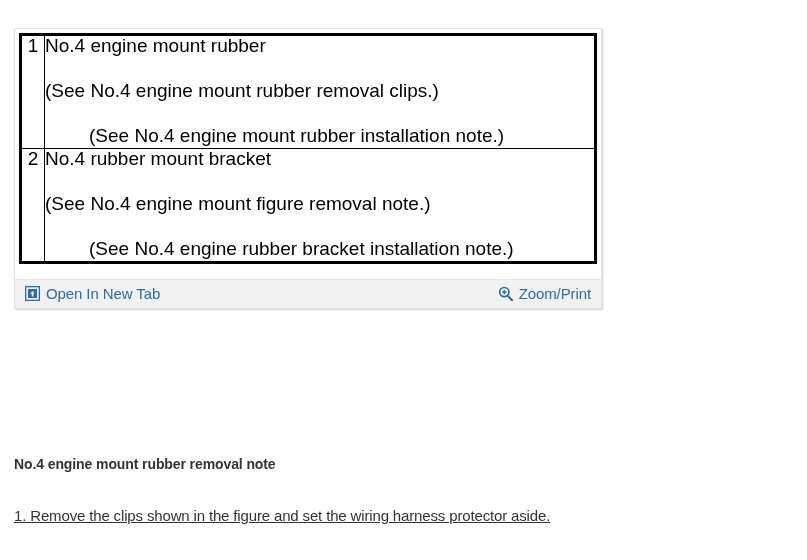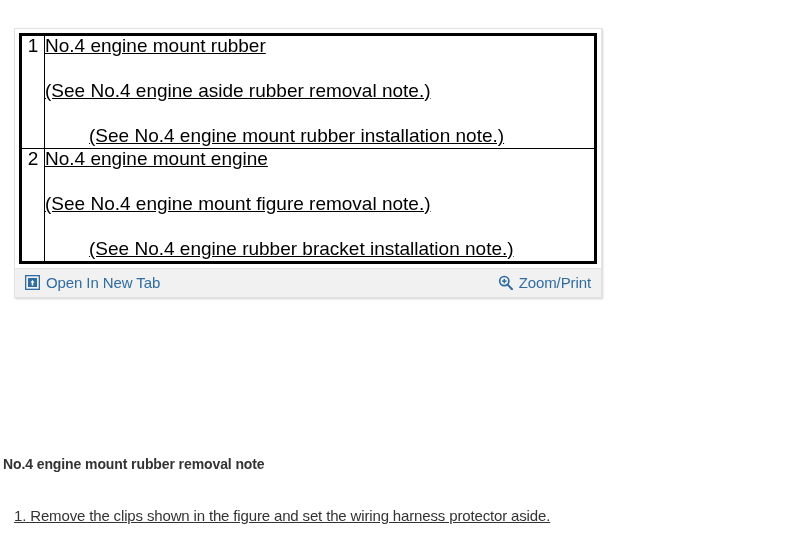--- a/index.html
+++ b/index.html
@@ -46,21 +46,20 @@
   .num-cell {
     width: 22px;
     text-align: center;
     font-size: 19px;
     line-height: 1;
     padding-top: 9px;
     color: #000000;
   }
   .desc-cell {
     padding: 7px 4px 10px 8px;
-    text-decoration: underline;
   }
   .desc-line {
     font-size: 19px;
     line-height: 1.05;
     color: #000000;
     white-space: nowrap;
     margin-bottom: 25px;
   }
   .desc-line:last-child {
     margin-bottom: 2px;
@@ -68,21 +67,21 @@
   }
 
   
   .figure-toolbar {
     display: flex;
     align-items: center;
     justify-content: space-between;
     background: #f1f1f1;
     border-top: 1px solid #e4e4e4;
     padding: 5px 10px 6px 10px;
-    margin-top: 4px;
+    margin-top: 15px;
   }
   .tool-link {
     display: flex;
     align-items: center;
     gap: 6px;
     color: #2e6ca4;
     font-size: 15px;
     font-family: "Liberation Sans", sans-serif;
     text-decoration: none;
     cursor: pointer;
@@ -95,21 +94,21 @@
     display: inline-block;
     width: 15px;
     height: 15px;
     flex: 0 0 15px;
     line-height: 0;
   }
 
   
   .note-heading {
     position: absolute;
-    left: 3px;
+    left: 14px;
     top: 456px;
     font-size: 14px;
     font-weight: bold;
     color: #333333;
     letter-spacing: -0.1px;
   }
   .note-step {
     position: absolute;
     left: 14px;
     top: 507px;
@@ -124,28 +123,28 @@
 
 <div class="figure-panel">
 
   <div class="figure-inner">
     <table class="parts-table">
       <tbody>
         <tr>
           <td class="num-cell">1</td>
           <td class="desc-cell">
             <div class="desc-line">No.4 engine mount rubber</div>
-            <div class="desc-line">(See No.4 engine aside rubber removal note.)</div>
+            <div class="desc-line">(See No.4 engine mount rubber removal clips.)</div>
             <div class="desc-line">(See No.4 engine mount rubber installation note.)</div>
           </td>
         </tr>
         <tr>
           <td class="num-cell">2</td>
           <td class="desc-cell">
-            <div class="desc-line">No.4 engine mount engine</div>
+            <div class="desc-line">No.4 rubber mount bracket</div>
             <div class="desc-line">(See No.4 engine mount figure removal note.)</div>
             <div class="desc-line">(See No.4 engine rubber bracket installation note.)</div>
           </td>
         </tr>
       </tbody>
     </table>
   </div>
 
   <div class="figure-toolbar">
 

